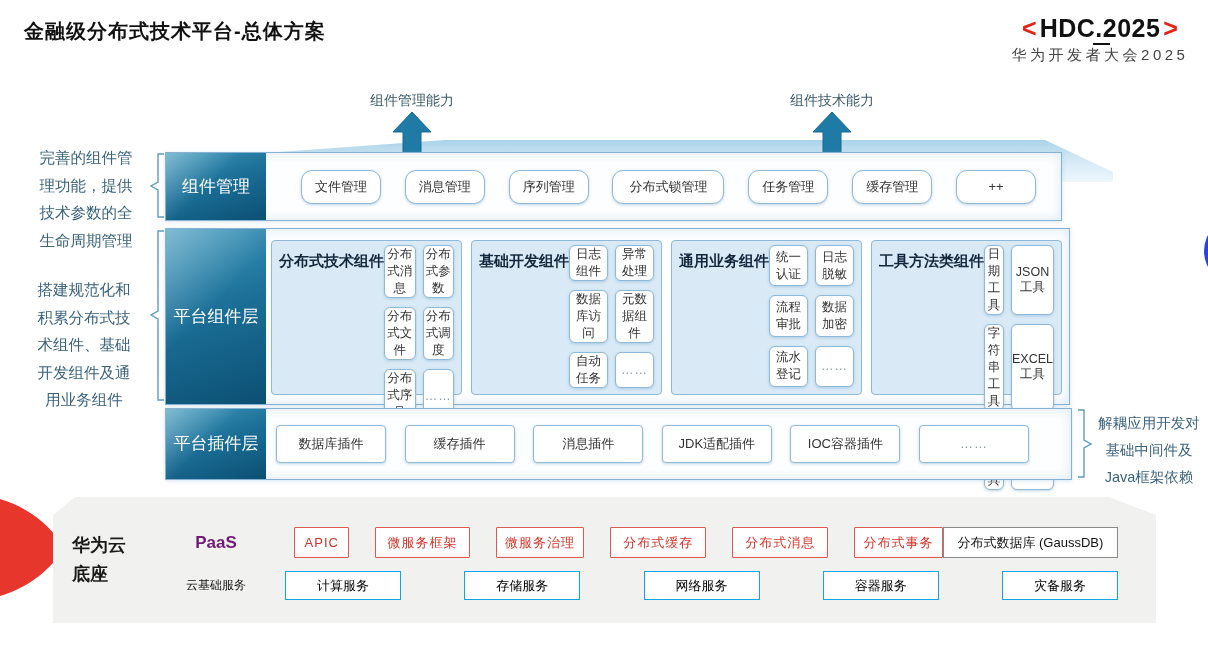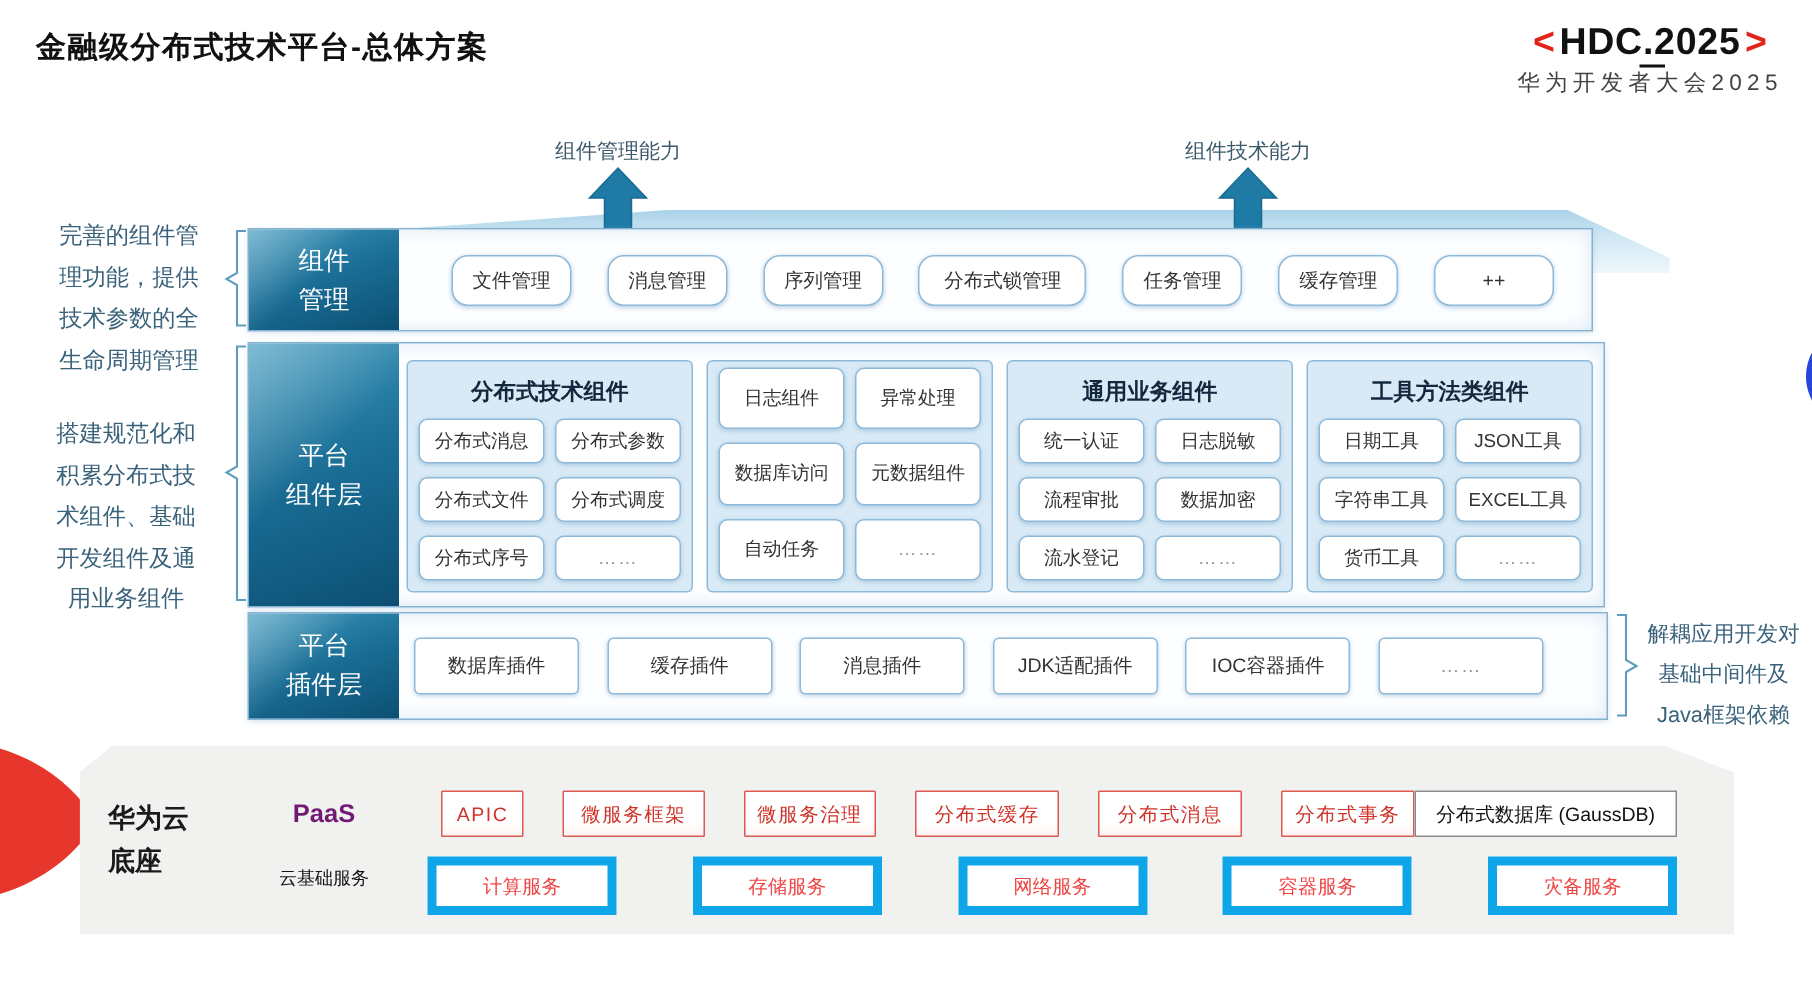--- a/index.html
+++ b/index.html
@@ -25,34 +25,34 @@
 
   
   .arrow-label{top:92px;width:140px;text-align:center;font-size:14px;color:#3c5a6b;}
 
   
   .band{position:absolute;left:165px;border:1px solid #85b2d3;background:#fdfeff;
         box-shadow:inset 0 0 12px rgba(150,190,220,.35),0 1px 4px rgba(140,180,210,.35);}
   .band1{top:152px;width:895px;height:67px;}
   .band2{top:228px;width:903px;height:175px;}
   .band3{top:408px;width:905px;height:70px;}
-  .layer-label{position:absolute;left:0;top:0;bottom:0;width:100px;display:flex;flex-direction:column;
+  .layer-label{position:absolute;left:0;top:0;bottom:0;width:100px;display:flex;
     align-items:center;justify-content:center;color:#fff;font-size:17px;line-height:26px;font-weight:500;
     background:linear-gradient(135deg,rgba(255,255,255,.35),rgba(255,255,255,0) 45%),
                linear-gradient(160deg,#3d97bc 0%,#1a6d95 50%,#0c4f73 100%);}
   .box{background:#fff;border:1px solid #8fb9d8;border-radius:4px;text-align:center;color:#333;
        font-size:13px;box-shadow:0 1px 3px rgba(110,160,200,.45);}
   .b1-items{position:absolute;left:135px;right:25px;top:0;bottom:0;display:flex;align-items:center;justify-content:space-between;}
   .b1-items .box{height:32px;line-height:32px;width:78px;border-radius:11px;}
   .b1-items .wide{width:110px;}
   .b3-items{position:absolute;left:110px;right:42px;top:0;bottom:0;display:flex;align-items:center;justify-content:space-between;}
   .b3-items .box{height:36px;line-height:36px;width:108px;}
   .groups{position:absolute;left:105px;right:7px;top:11px;bottom:9px;display:flex;gap:9px;}
   .group{flex:1;background:#d9eaf6;border:1px solid #8fb9d8;border-radius:4px;padding:4px 7px 7px 7px;
-         display:flex;flex-direction:column;}
+         display:flex;}
   .group-title{text-align:center;font-weight:bold;font-size:15px;color:#13273d;padding:7px 0 8px 0;}
   .group-grid{display:grid;grid-template-columns:1fr 1fr;gap:9px 7px;flex:1;}
   .group-grid .box{border-radius:6px;font-size:12.5px;display:flex;align-items:center;justify-content:center;}
   .dots{color:#8a9aa8;letter-spacing:1px;}
 
   
   .note{font-size:15.5px;line-height:27.5px;color:#3a627b;text-align:center;}
   .note1{left:16px;top:144px;width:140px;}
   .note2{left:10px;top:276px;width:148px;}
   .note3{left:1093px;top:410px;width:112px;font-size:14.5px;line-height:27px;}
@@ -63,21 +63,21 @@
   .hw-label{left:72px;top:531px;width:72px;text-align:left;font-size:18px;font-weight:bold;
             color:#1a1a1a;line-height:29px;}
   .paas-label{left:178px;top:533px;width:76px;text-align:center;font-size:17px;font-weight:bold;color:#701a75;}
   .iaas-label{left:172px;top:577px;width:88px;text-align:center;font-size:12px;color:#111;font-weight:500;}
   .paas-row{left:268px;top:527px;width:850px;display:flex;justify-content:space-between;align-items:center;}
   .red-box{border:1px solid #dd5a50;color:#cf3328;background:linear-gradient(180deg,#ffffff 70%,#fdf3f2 100%);
            height:29px;line-height:29px;text-align:center;font-size:13px;letter-spacing:1px;border-radius:1px;margin-left:26px;}
   .db-box{border:1px solid #8a8a8a;color:#111;background:#fff;height:29px;line-height:29px;
           text-align:center;font-size:13px;width:188px;}
   .iaas-row{left:285px;top:571px;width:833px;display:flex;justify-content:space-between;}
-  .gray-box{border:6px solid #0ea5e9;background:#fff;color:#ef4444;width:114px;height:27px;line-height:27px;
+  .gray-box{border:1px solid #0ea5e9;background:#fff;color:#000000;width:114px;height:27px;line-height:27px;
             text-align:center;font-size:13px;}
 
   
   .blue-circle{left:1204px;top:217px;width:68px;height:68px;border-radius:50%;background:#2746d9;}
   svg.deco{position:absolute;left:0;top:0;width:1208px;height:663px;pointer-events:none;}
 </style>
 </head>
 <body>
 
 <div class="frame">
@@ -150,20 +150,21 @@
         <div class="group-grid">
           <div class="box">分布式消息</div>
           <div class="box">分布式参数</div>
           <div class="box">分布式文件</div>
           <div class="box">分布式调度</div>
           <div class="box">分布式序号</div>
           <div class="box dots">……</div>
         </div>
       </div>
       <div class="group">
+        <div class="group-title">基础开发组件</div>
         <div class="group-grid">
           <div class="box">日志组件</div>
           <div class="box">异常处理</div>
           <div class="box">数据库访问</div>
           <div class="box">元数据组件</div>
           <div class="box">自动任务</div>
           <div class="box dots">……</div>
         </div>
       </div>
       <div class="group">

